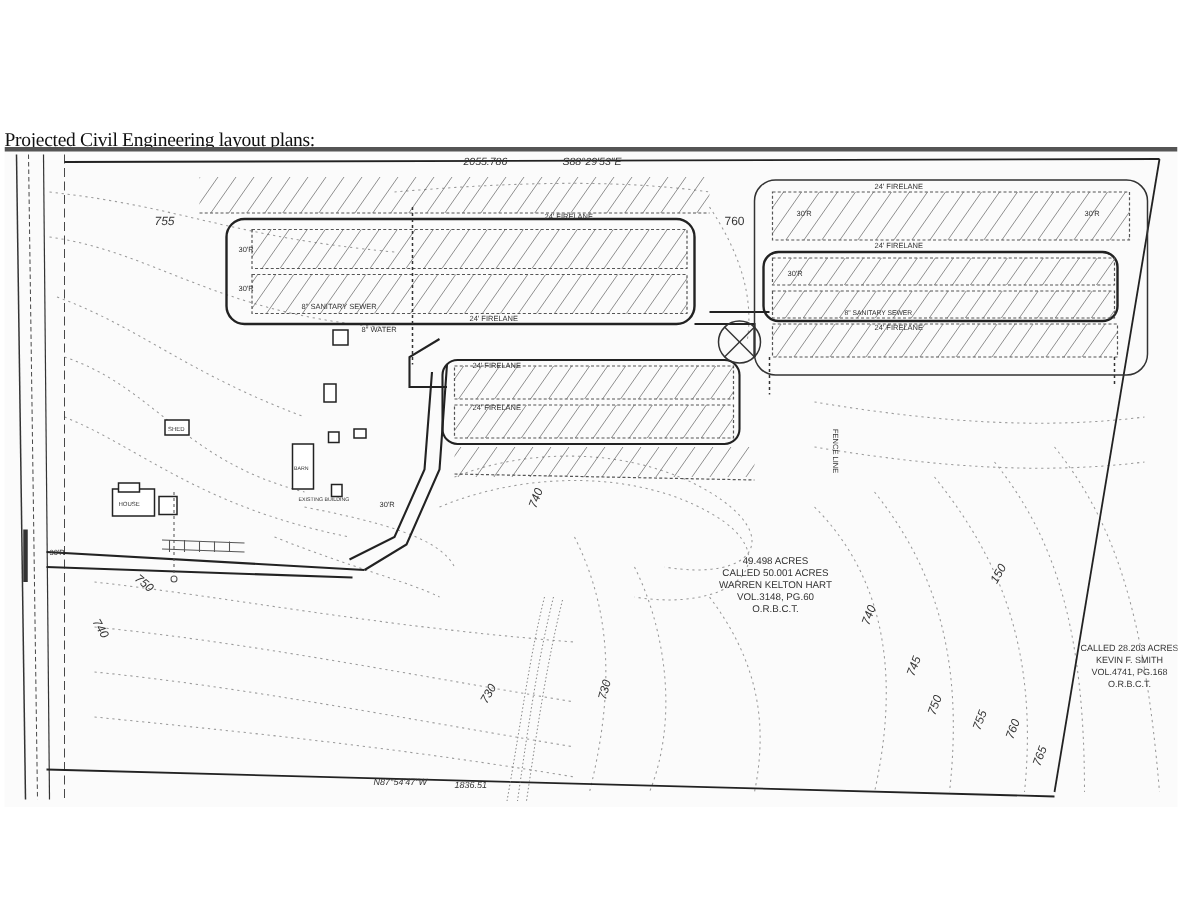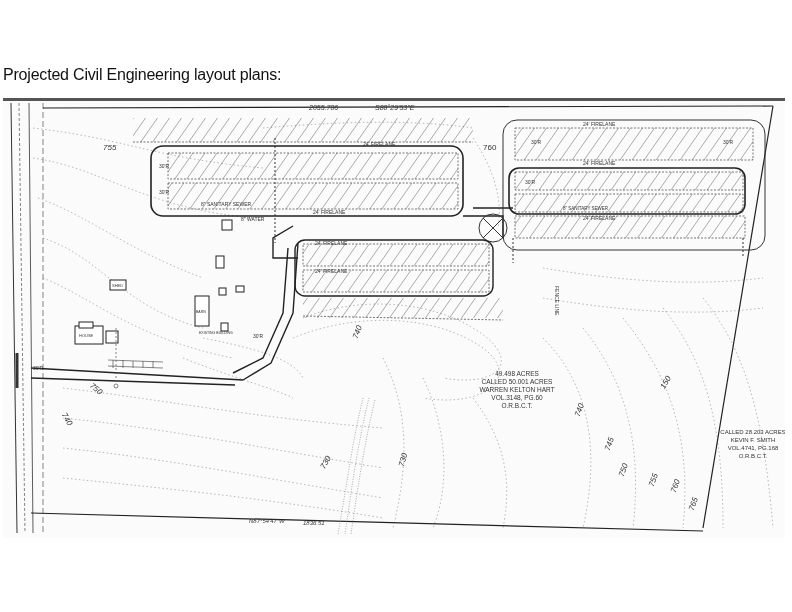--- a/index.html
+++ b/index.html
@@ -1,17 +1,17 @@
 <!DOCTYPE html>
 <html><head>
 <meta charset="utf-8">
 <style>
   html, body { margin: 0; padding: 0; background: #ffffff; }
   body { width: 792px; height: 612px; position: relative; overflow: hidden; font-family: "Liberation Sans", sans-serif; }
-  .caption { position: absolute; left: 3px; top: 66px; font-size: 16px; color: #111; font-family: Liberation Sans, sans-serif; letter-spacing: -0.2px; }
+  .caption { position: absolute; left: 3px; top: 85px; font-size: 13px; color: #111; font-family: Liberation Serif, serif; letter-spacing: -0.2px; }
   .plan { position: absolute; left: 3px; top: 98px; width: 782px; height: 440px; background: #fbfbfb; }
   .plan svg { width: 782px; height: 440px; display: block; }
   .lbl { font-family: "Liberation Sans", sans-serif; fill: #333; }
 </style>
 </head>
 <body>
 
 <div class="caption">Projected Civil Engineering layout plans:</div>
 
 <div class="plan">

